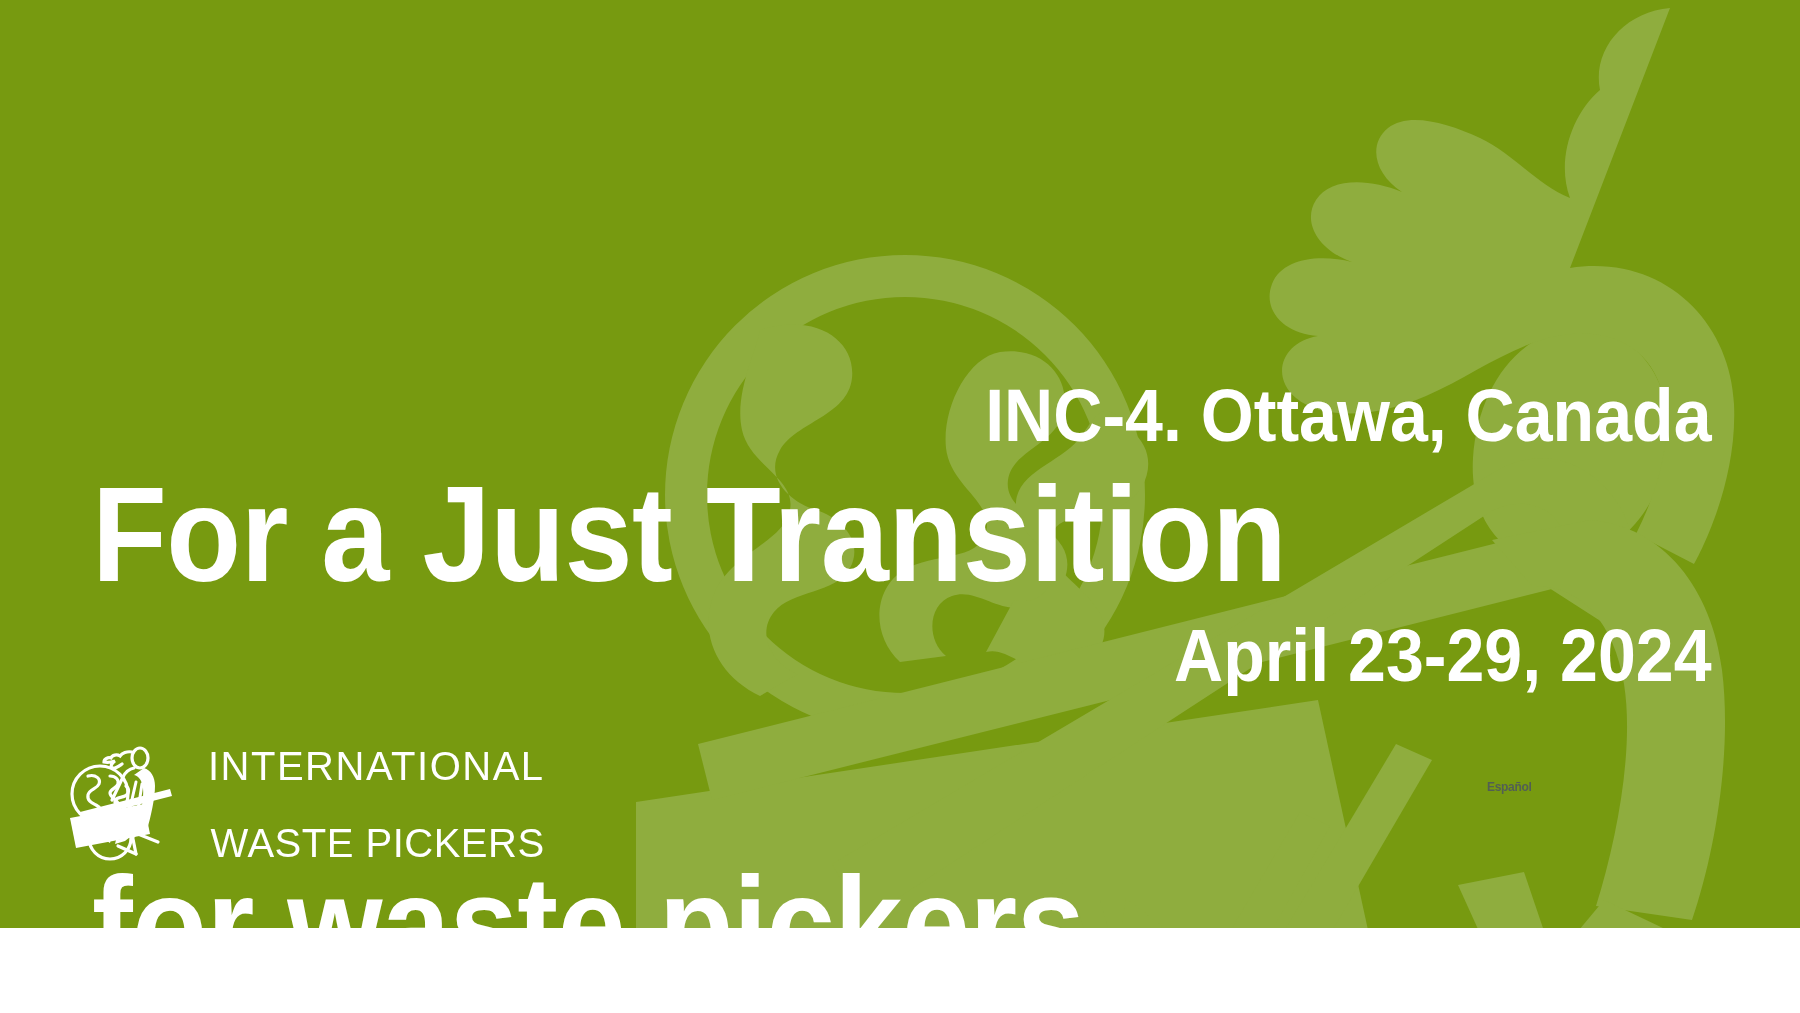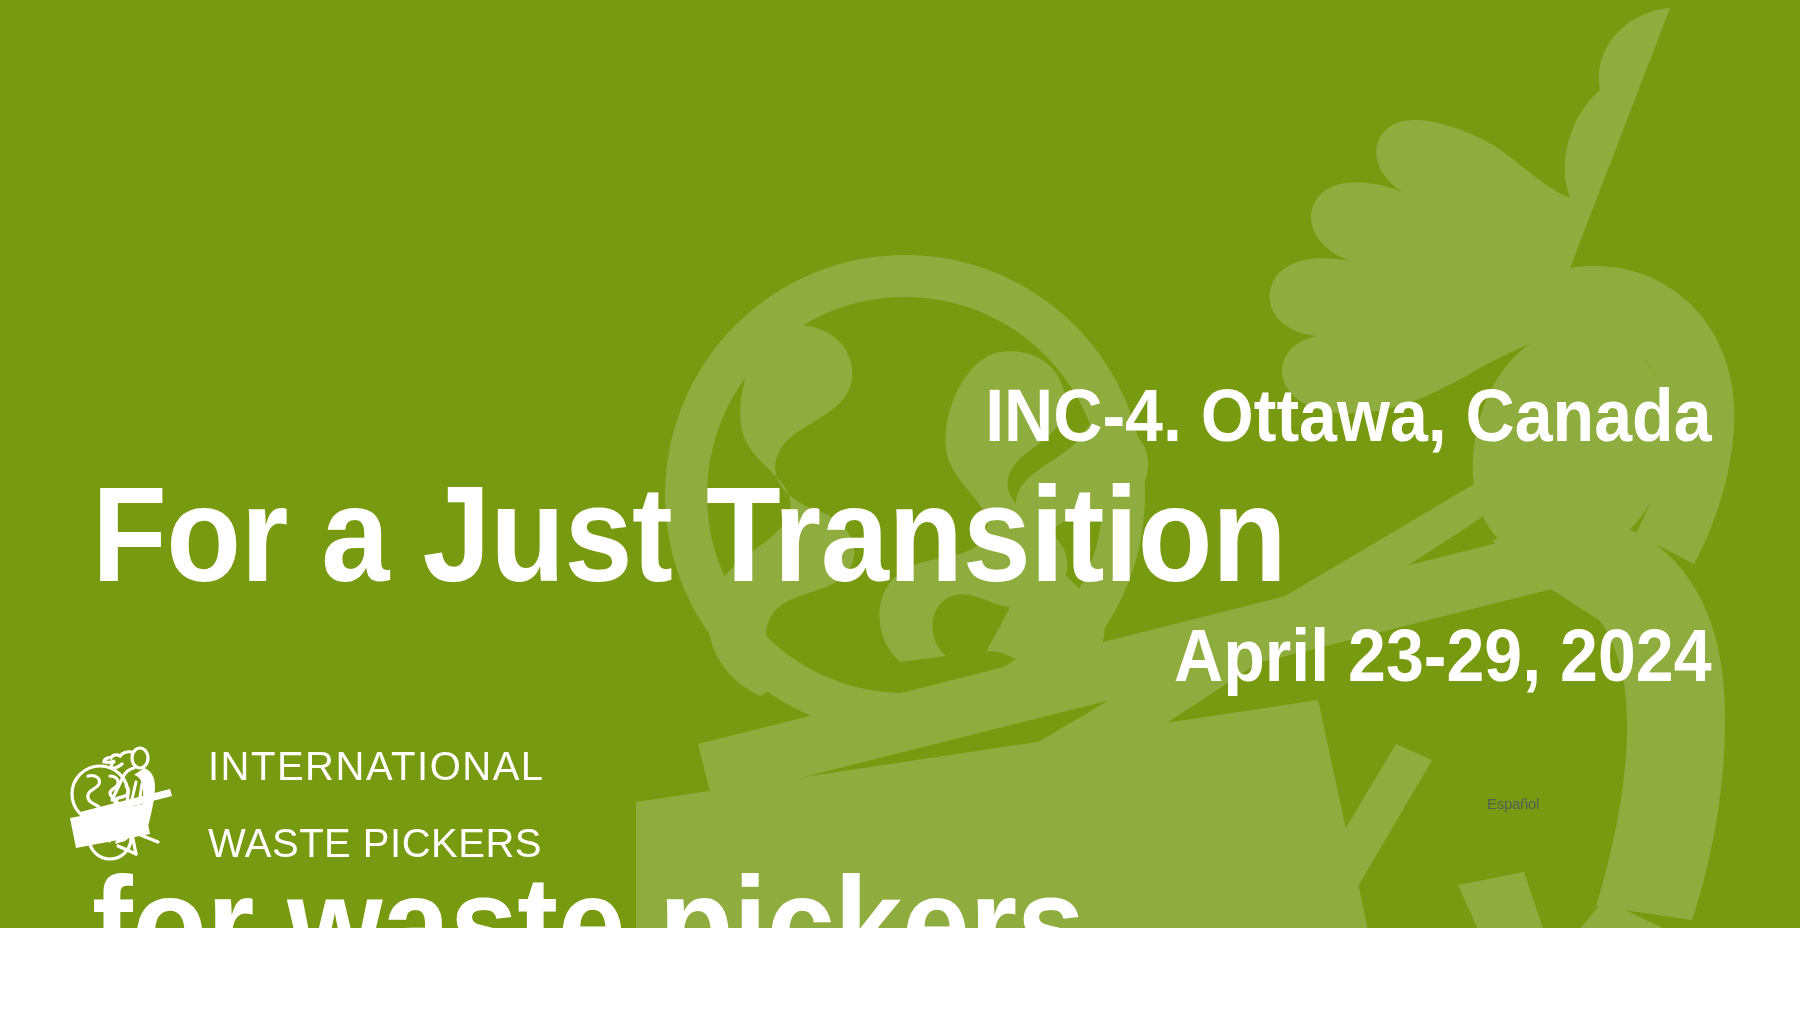--- a/index.html
+++ b/index.html
@@ -60,44 +60,45 @@
     transform: scaleX(0.92);
     transform-origin: right bottom;
     white-space: pre;
   }
   .event-info .ev-line { display: block; }
 
   
   .lang-artifact {
     position: absolute;
     left: 1487px;
-    top: 797px;
+    top: 781px;
     font-family: "Liberation Sans", sans-serif;
-    font-size: 15px;
-    font-weight: 400;
+    font-size: 12px;
+    font-weight: 700;
     color: #4c5560;
     opacity: 0.85;
     letter-spacing: -0.3px;
     line-height: 13px;
   }
 
   
   .logo {
     position: absolute;
     left: 58px;
     bottom: 58px;
     display: flex;
     align-items: center;
     gap: 22px;
   }
   .logo-mark { width: 128px; height: 128px; flex: 0 0 auto; }
   .logo-text {
     color: #ffffff;
     line-height: 1;
     padding-bottom: 2px;
+    text-align: right;
   }
   .logo-text .lt-line {
     display: block;
     font-family: "Liberation Sans", sans-serif;
     font-size: 40px;
     font-weight: 300;
     letter-spacing: 1.5px;
     line-height: 41px;
     color: #ffffff;
   }

